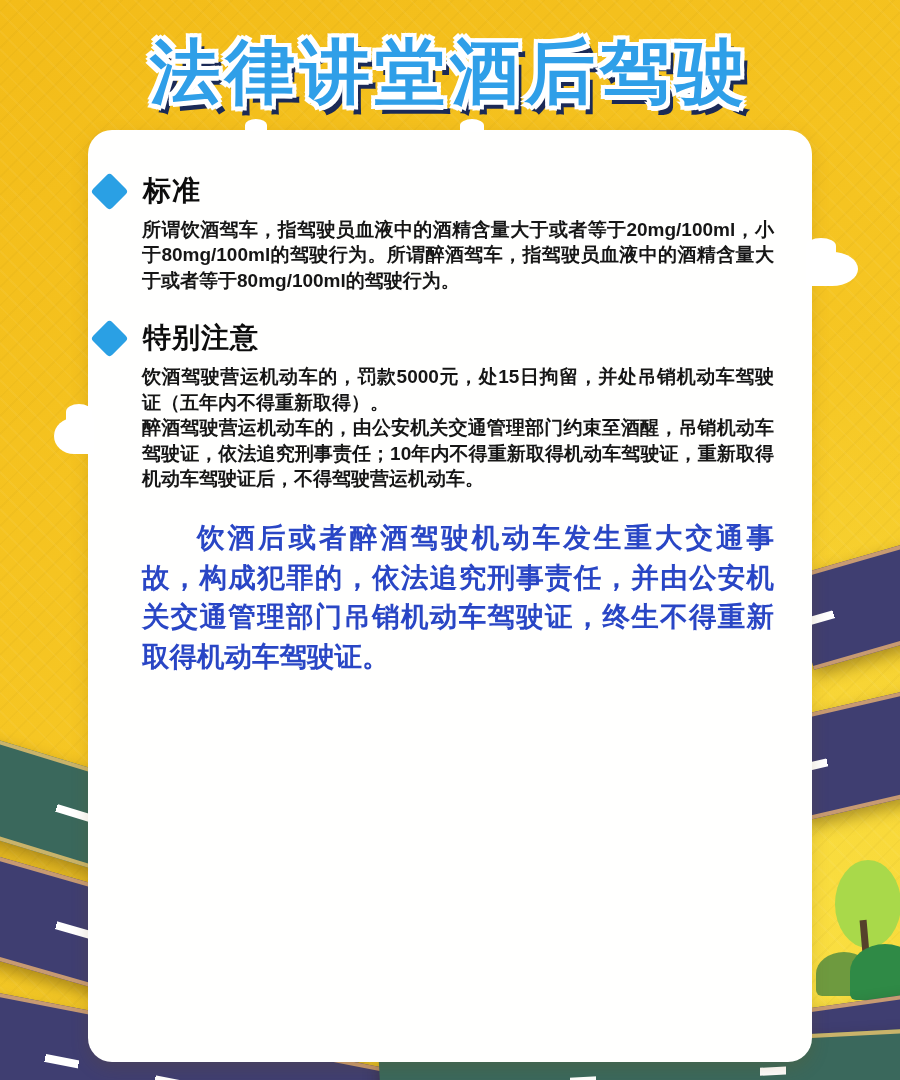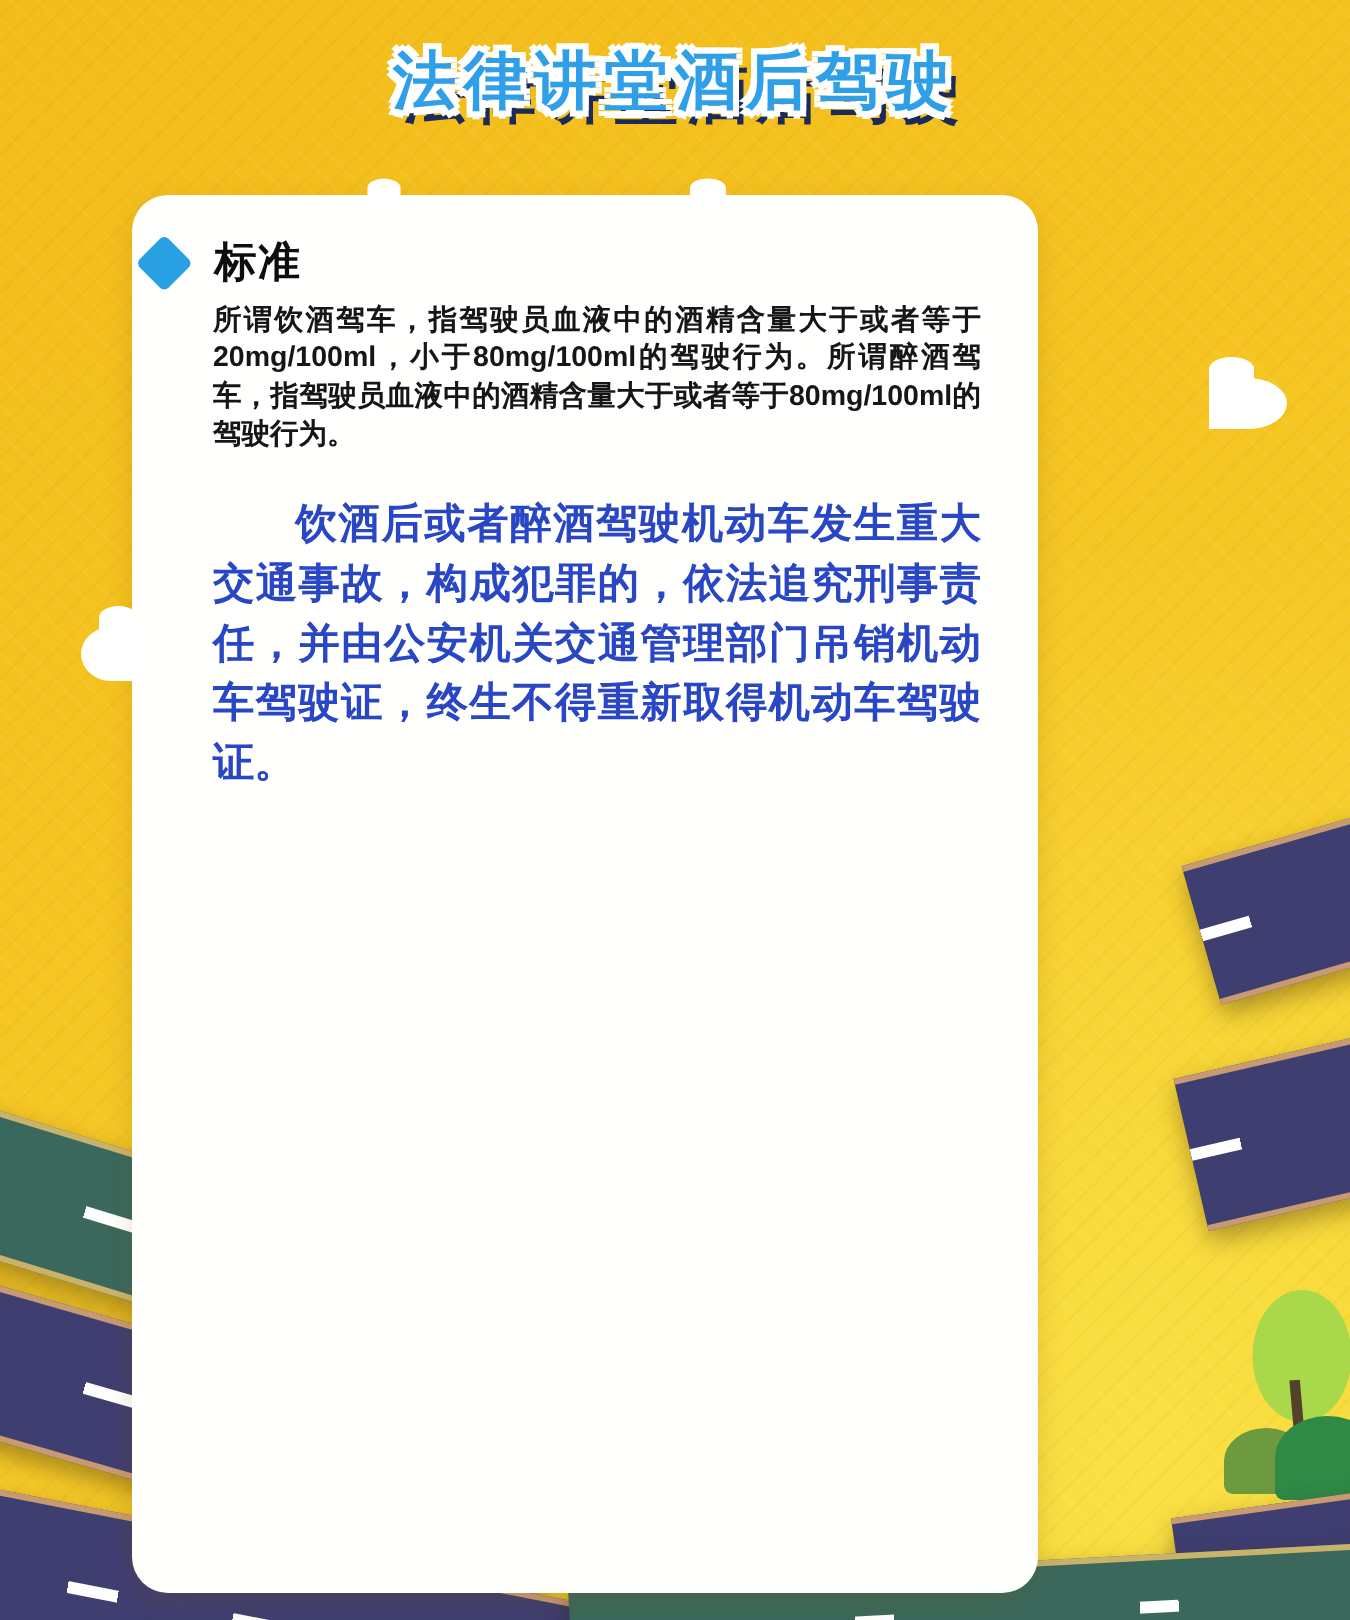--- a/index.html
+++ b/index.html
@@ -34,32 +34,32 @@
   
   .foliage{position:absolute;border-radius:50%;}
   .trunk{position:absolute;background:#55412B;}
   .bush{position:absolute;border-radius:50% 50% 6px 6px;}
   
   .cloud{position:absolute;background:#fff;z-index:3;}
   .cloud.round{border-radius:50% 50% 0 0;}
   
   .title{
     position:absolute;top:26px;left:0;width:100%;text-align:center;z-index:4;
-    font-size:42px;font-weight:900;letter-spacing:5px;color:#2F9FE8;
+    font-size:70px;font-weight:900;letter-spacing:5px;color:#2F9FE8;
     text-shadow:
       -4px -4px 0 #fff, 4px -4px 0 #fff, -4px 4px 0 #fff, 4px 4px 0 #fff,
       -4px 0 0 #fff, 4px 0 0 #fff, 0 -4px 0 #fff, 0 5px 0 #fff,
       7px 9px 0 #1B2A56;
   }
   
   .card{
-    position:absolute;left:88px;top:130px;width:604px;height:932px;z-index:2;
+    position:absolute;left:88px;top:130px;width:724px;height:932px;z-index:2;
     background:#FFFFFE;border-radius:24px;
     box-shadow:0 6px 18px rgba(120,85,0,.18);
-    padding:26px 38px 0 54px;box-sizing:border-box;
+    padding:42px 38px 0 54px;box-sizing:border-box;
   }
   .section{margin-bottom:26px;}
   .heading-row{display:flex;align-items:center;gap:20px;margin-left:-46px;margin-bottom:7px;}
   .diamond{width:27px;height:27px;background:#2AA0E4;transform:rotate(45deg);
     border-radius:4px;flex:0 0 auto;}
   .heading{font-size:28px;font-weight:bold;color:#0D0D0D;letter-spacing:1px;}
   .para{font-size:19px;line-height:1.34;font-weight:600;color:#161616;
     margin:0;text-align:justify;}
   .highlight{
     margin-top:22px;font-size:27.5px;line-height:1.45;font-weight:bold;
@@ -134,15 +134,23 @@
 
   <div class="section">
     <div class="heading-row">
       <span class="diamond"></span>
       <span class="heading">标准</span>
     </div>
     <p class="para">所谓饮酒驾车，指驾驶员血液中的酒精含量大于或者等于20mg/100ml，小于80mg/100ml的驾驶行为。所谓醉酒驾车，指驾驶员血液中的酒精含量大于或者等于80mg/100ml的驾驶行为。</p>
   </div>
 
 
+  <div class="section">
+    <div class="heading-row">
+      <span class="diamond"></span>
+      <span class="heading">特别注意</span>
+    </div>
+    <p class="para">饮酒驾驶营运机动车的，罚款5000元，处15日拘留，并处吊销机动车驾驶证（五年内不得重新取得）。</p>
+    <p class="para">醉酒驾驶营运机动车的，由公安机关交通管理部门约束至酒醒，吊销机动车驾驶证，依法追究刑事责任；10年内不得重新取得机动车驾驶证，重新取得机动车驾驶证后，不得驾驶营运机动车。</p>
+  </div>
 
   <p class="highlight">饮酒后或者醉酒驾驶机动车发生重大交通事故，构成犯罪的，依法追究刑事责任，并由公安机关交通管理部门吊销机动车驾驶证，终生不得重新取得机动车驾驶证。</p>
 </div>
 
 </body></html>

